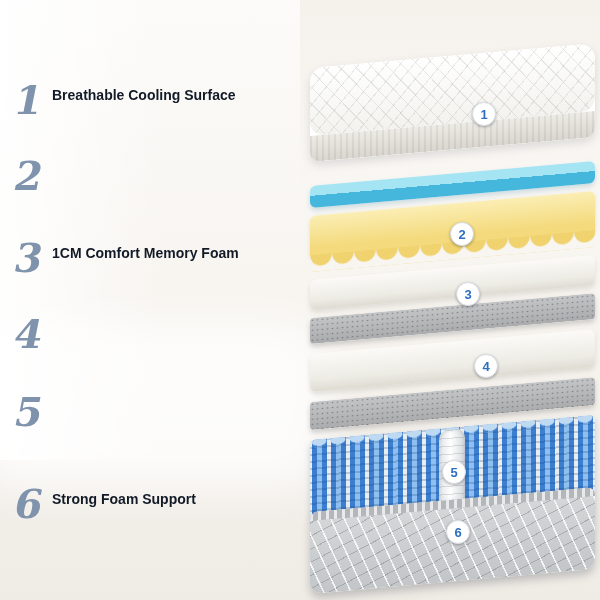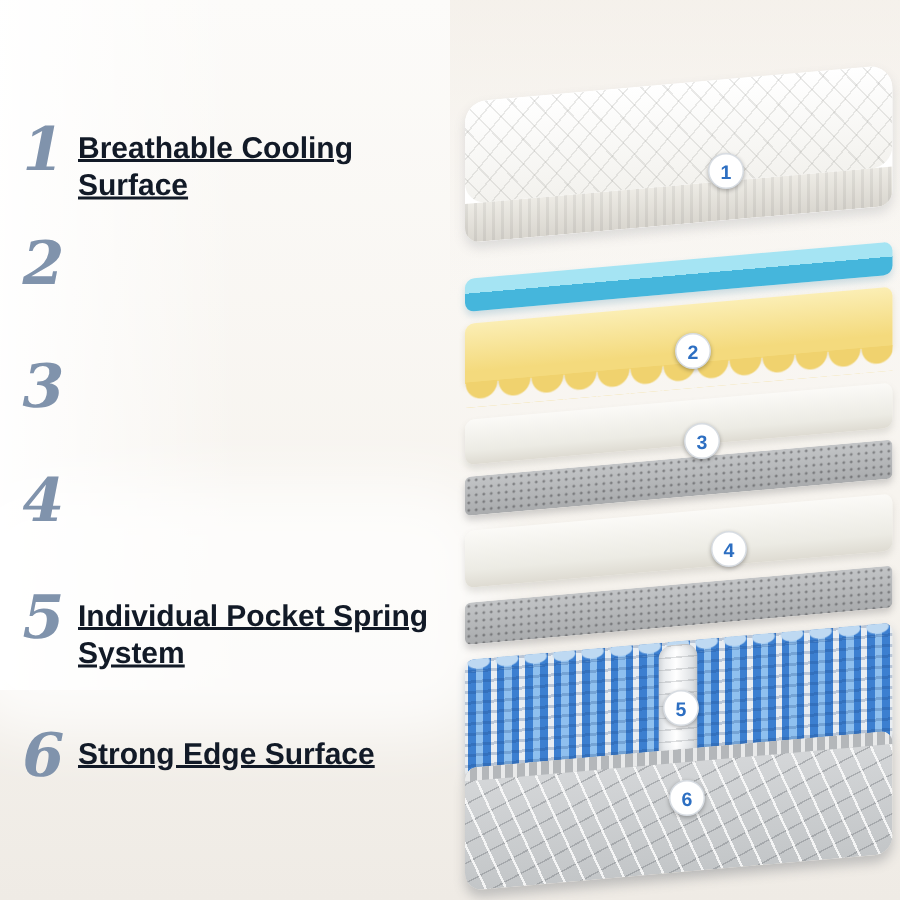--- a/index.html
+++ b/index.html
@@ -29,21 +29,21 @@
 
   
   .item { position:absolute; display:flex; align-items:flex-start; width:300px; }
   .item .num {
     flex:0 0 30px; text-align:center;
     font-family:"DejaVu Serif", serif; font-style:italic; font-weight:700;
     font-size:40px; line-height:1; color:#8093ac;
   }
   .item .label {
     margin:7px 0 0 8px; width:236px;
-    font-size:20px; font-weight:700; line-height:1.25; color:#121a27;text-decoration:underline;
+    font-size:14px; font-weight:700; line-height:1.25; color:#121a27;
   }
   .i1{ left:14px; top:80px; }  .i2{ left:14px; top:156px; }
   .i3{ left:14px; top:238px; } .i4{ left:14px; top:314px; }
   .i5{ left:14px; top:392px; } .i6{ left:14px; top:484px; }
 
   
   .stack { position:absolute; left:310px; top:30px; width:286px; height:560px; }
   .layer {
     position:absolute; left:0; width:285px;
     transform: skewY(-5deg); transform-origin:0 0;
@@ -149,31 +149,31 @@
 
   <div class="item i1">
     <span class="num">1</span>
     <span class="label">Breathable Cooling Surface</span>
   </div>
   <div class="item i2">
     <span class="num">2</span>
   </div>
   <div class="item i3">
     <span class="num">3</span>
+    <span class="label">1CM Comfort Memory Foam</span>
   </div>
   <div class="item i4">
     <span class="num">4</span>
   </div>
   <div class="item i5">
     <span class="num">5</span>
-    <span class="label">Individual Pocket Spring System</span>
   </div>
   <div class="item i6">
     <span class="num">6</span>
-    <span class="label">Strong Edge Surface</span>
+    <span class="label">Strong Foam Support</span>
   </div>
 
   <div class="mattress-shadow"></div>
 
   <div class="stack">
 
     <div class="layer layer-quilt">
       <div class="quilt-face"></div>
       <div class="quilt-band"></div>
     </div>

